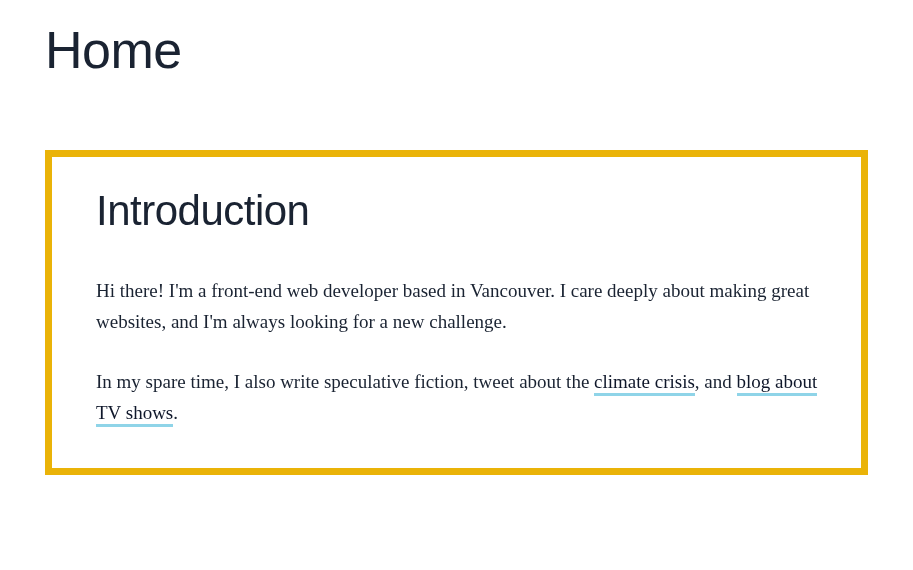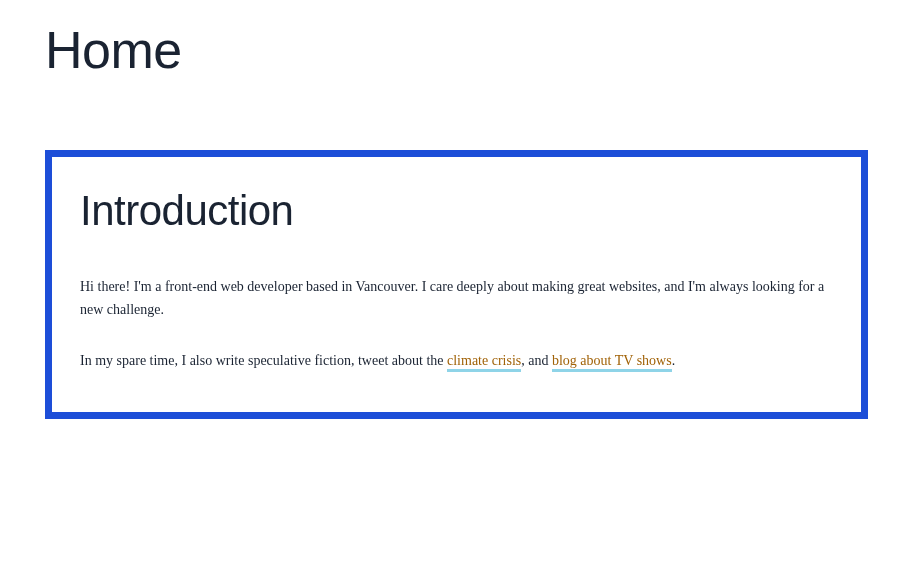--- a/index.html
+++ b/index.html
@@ -17,42 +17,42 @@
     }
     .page-title {
       font-family: -apple-system, BlinkMacSystemFont, 'Segoe UI', Helvetica, Arial, sans-serif;
       font-size: 52px;
       font-weight: 400;
       color: #1a2332;
       margin-bottom: 70px;
       letter-spacing: -0.5px;
     }
     .intro-box {
-      border: 7px solid #1d4ed8;
-      padding: 30px 28px 40px 28px;
+      border: 7px solid #eab308;
+      padding: 30px 28px 40px 44px;
     }
     .section-title {
       font-family: -apple-system, BlinkMacSystemFont, 'Segoe UI', Helvetica, Arial, sans-serif;
       font-size: 42px;
       font-weight: 400;
       color: #1a2332;
       margin-bottom: 40px;
       letter-spacing: -0.5px;
     }
     .paragraph {
-      font-size: 14px;
+      font-size: 19px;
       line-height: 1.65;
       color: #1a2332;
       margin-bottom: 28px;
     }
     .paragraph:last-child {
       margin-bottom: 0;
     }
     a.inline-link {
-      color: #a16207;
+      color: #0f172a;
       text-decoration: none;
       border-bottom: 3px solid #8fd4e8;
       padding-bottom: 1px;
     }
   </style>
 </head>
 <body>
 
 <h1 class="page-title">Home</h1>
 

